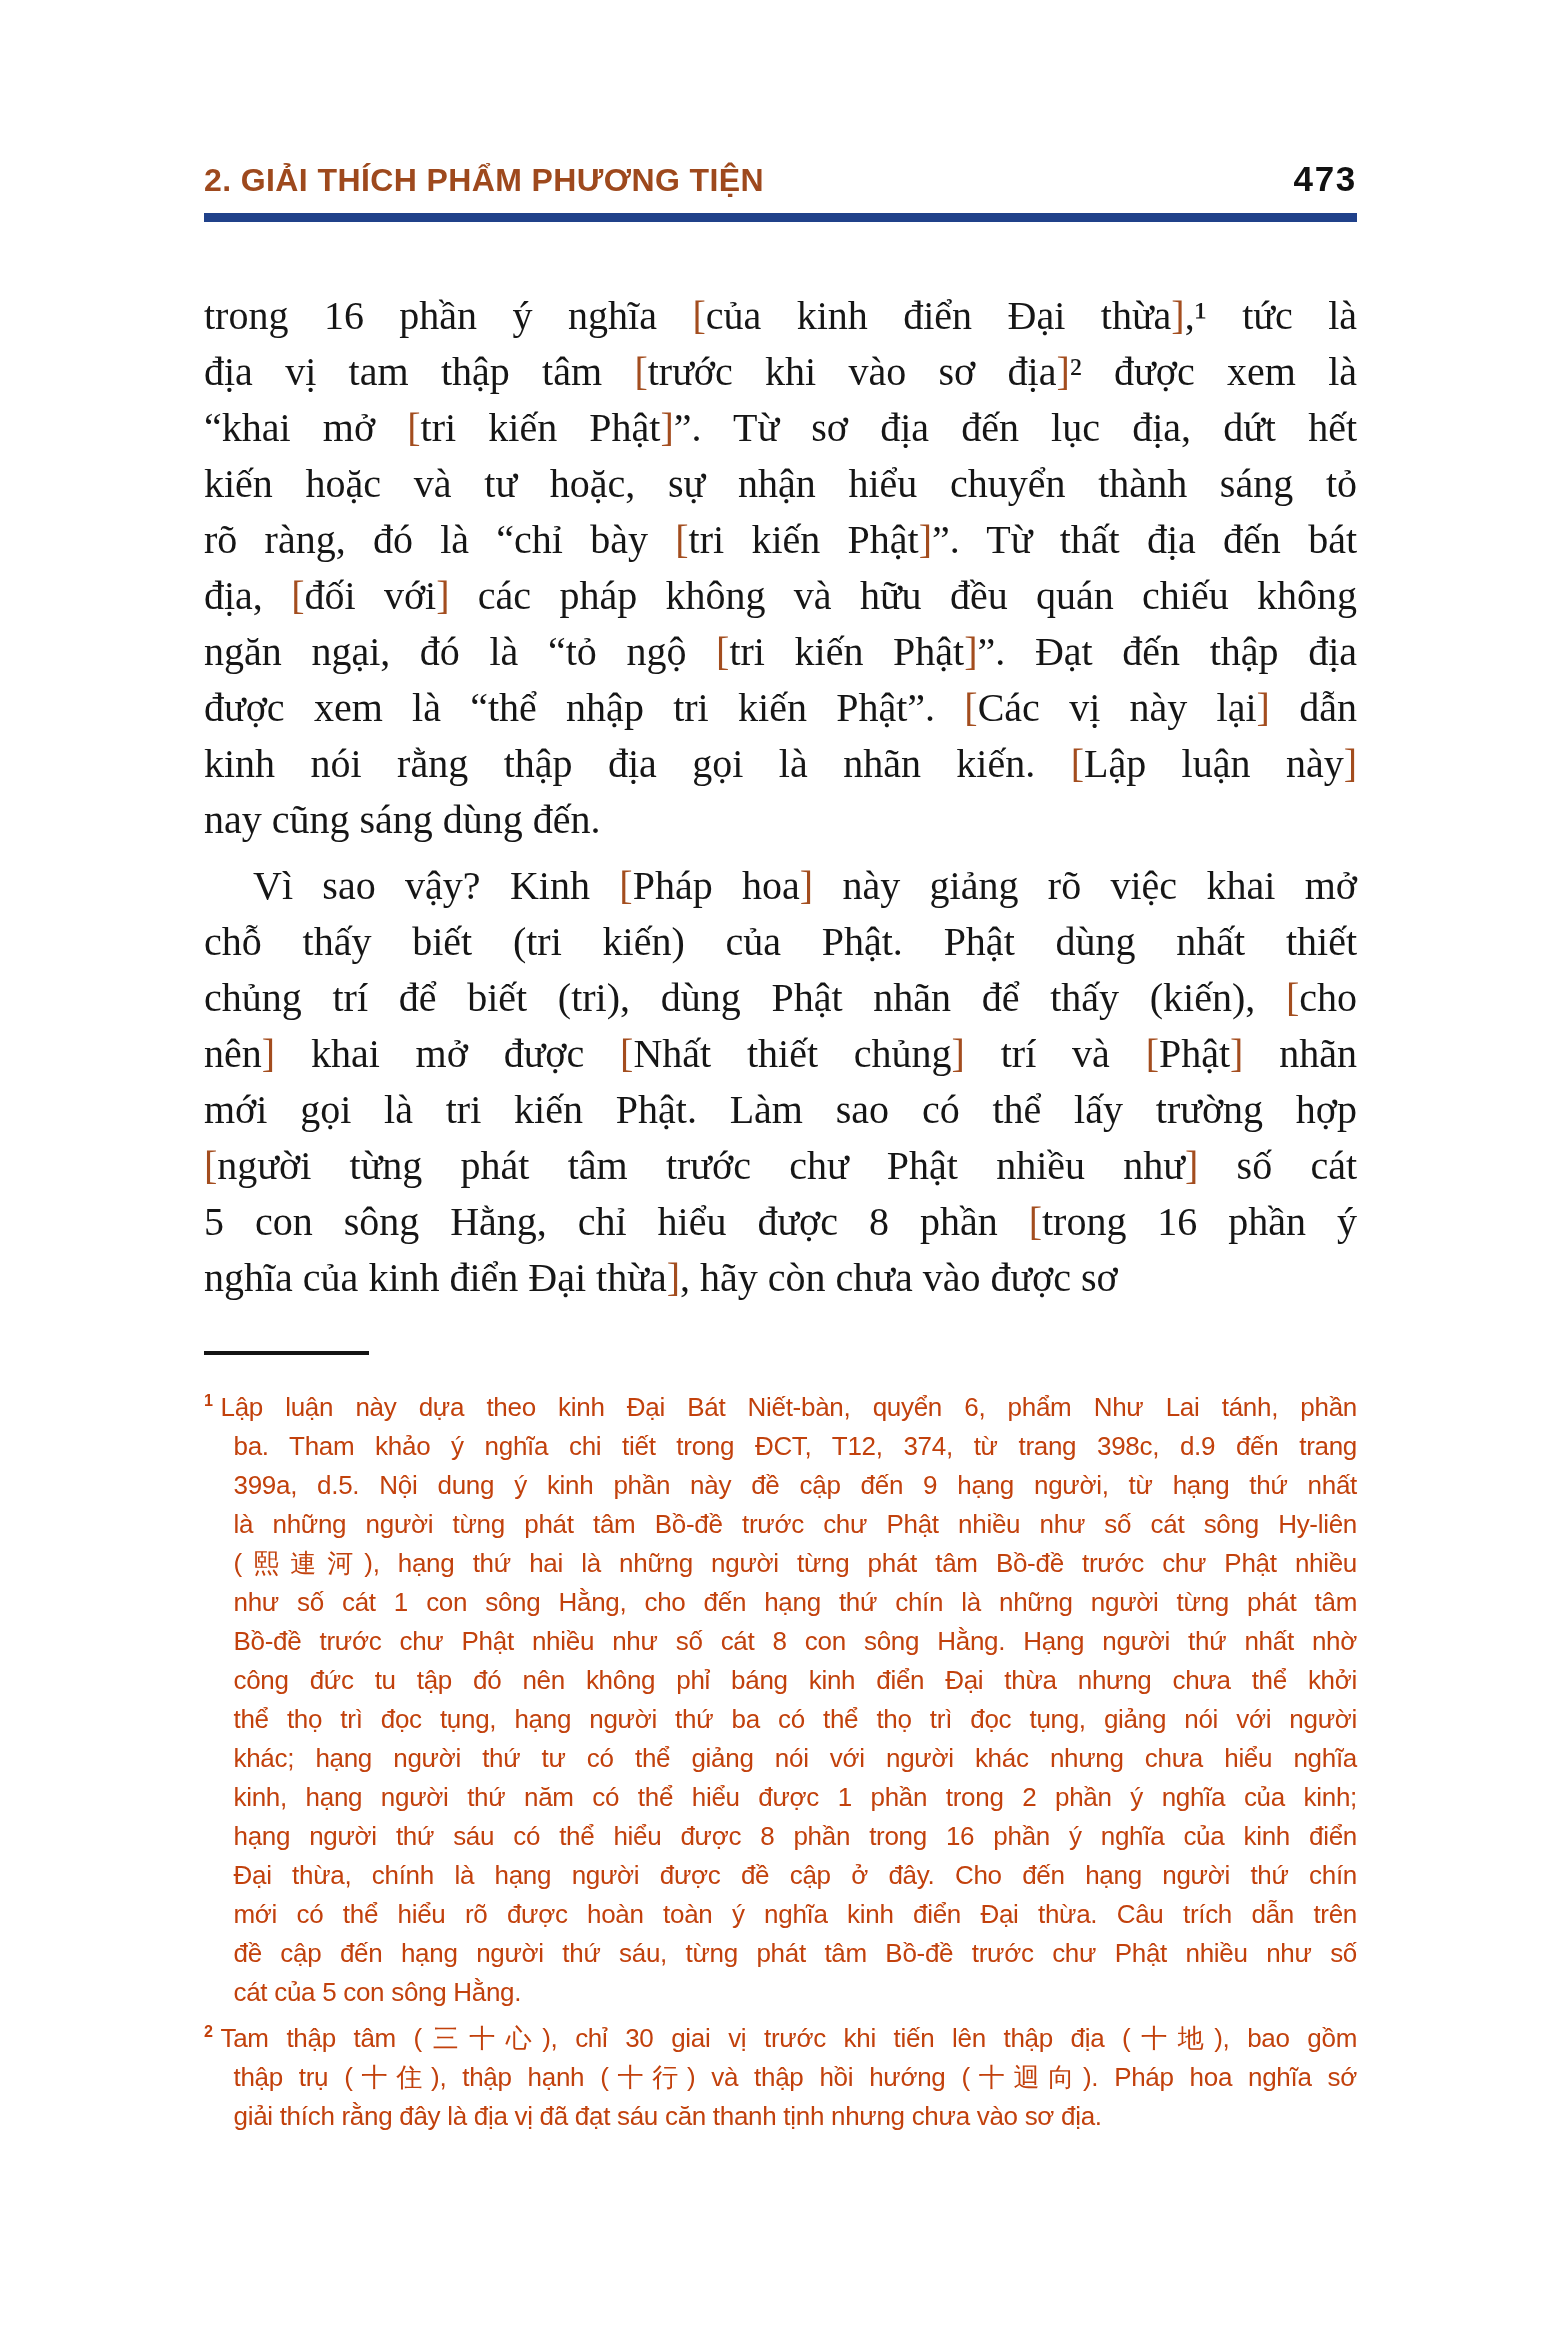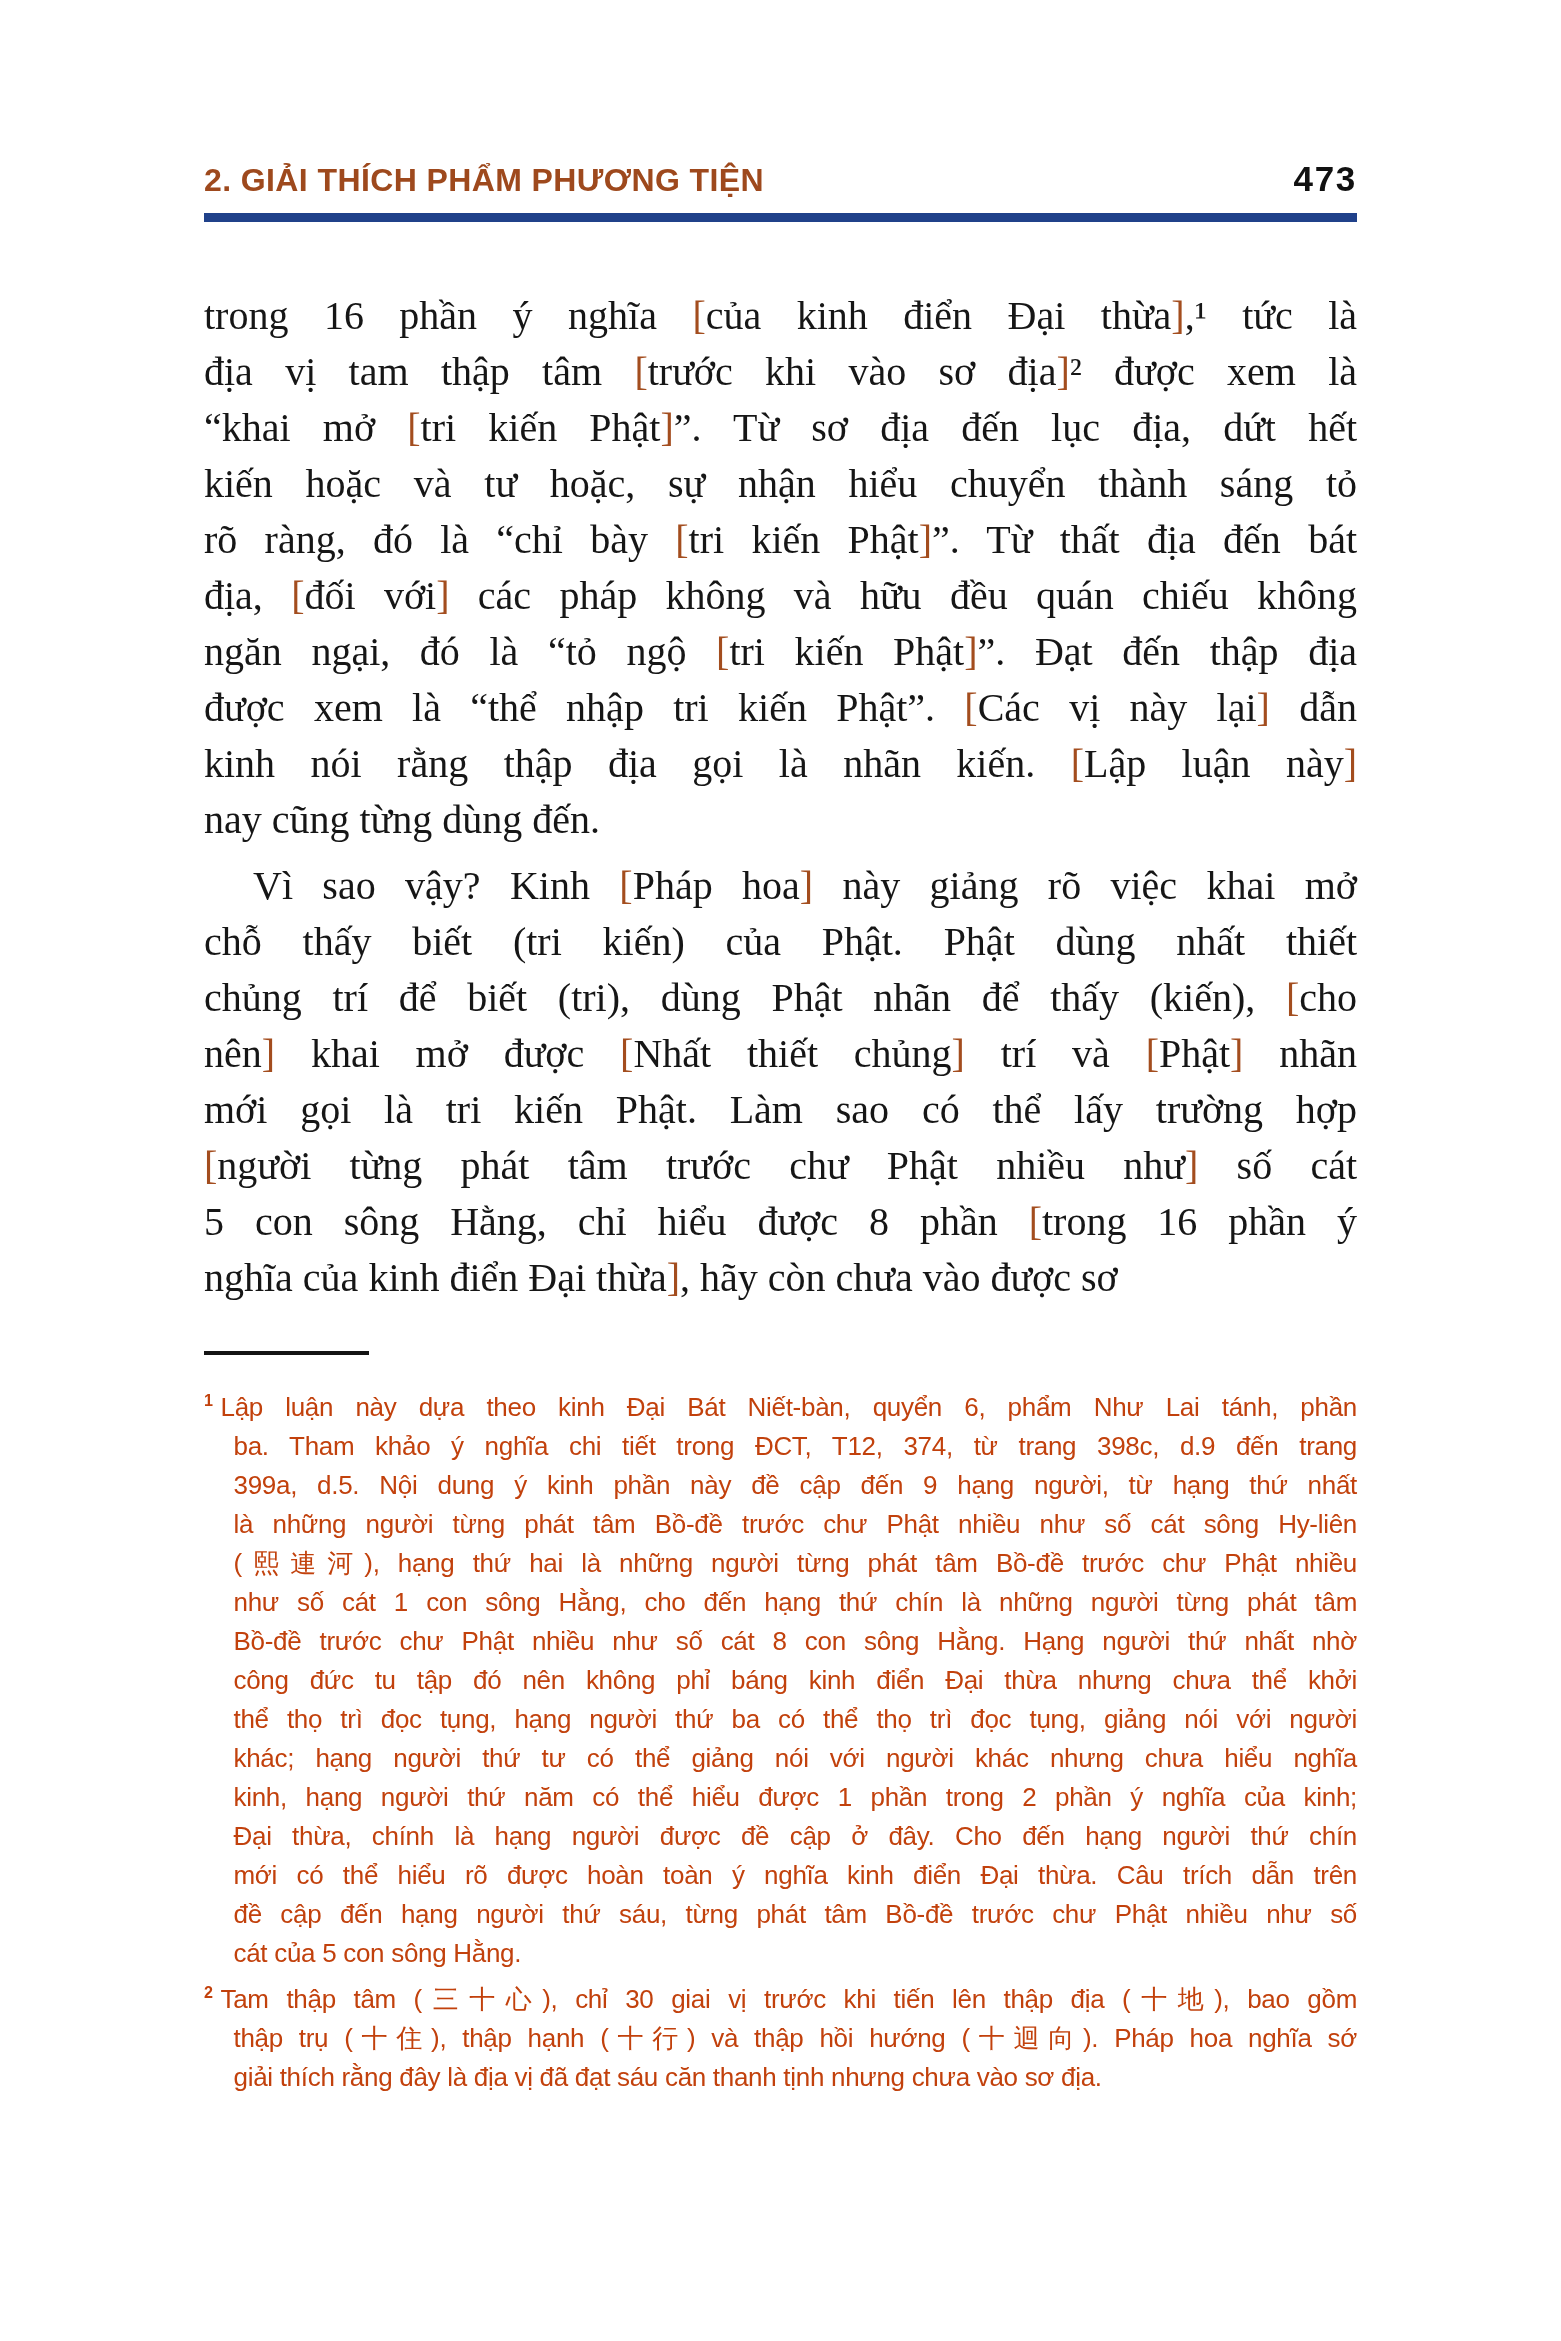--- a/index.html
+++ b/index.html
@@ -53,21 +53,21 @@
       <div class="para">
         <div class="line">trong 16 phần ý nghĩa <span class="bk">[</span>của kinh điển Đại thừa<span class="bk">]</span>,¹ tức là</div>
         <div class="line">địa vị tam thập tâm <span class="bk">[</span>trước khi vào sơ địa<span class="bk">]</span>² được xem là</div>
         <div class="line">“khai mở <span class="bk">[</span>tri kiến Phật<span class="bk">]</span>”. Từ sơ địa đến lục địa, dứt hết</div>
         <div class="line">kiến hoặc và tư hoặc, sự nhận hiểu chuyển thành sáng tỏ</div>
         <div class="line">rõ ràng, đó là “chỉ bày <span class="bk">[</span>tri kiến Phật<span class="bk">]</span>”. Từ thất địa đến bát</div>
         <div class="line">địa, <span class="bk">[</span>đối với<span class="bk">]</span> các pháp không và hữu đều quán chiếu không</div>
         <div class="line">ngăn ngại, đó là “tỏ ngộ <span class="bk">[</span>tri kiến Phật<span class="bk">]</span>”. Đạt đến thập địa</div>
         <div class="line">được xem là “thể nhập tri kiến Phật”. <span class="bk">[</span>Các vị này lại<span class="bk">]</span> dẫn</div>
         <div class="line">kinh nói rằng thập địa gọi là nhãn kiến. <span class="bk">[</span>Lập luận này<span class="bk">]</span></div>
-        <div class="line last">nay cũng từng dùng đến.</div>
+        <div class="line last">nay cũng sáng dùng đến.</div>
       </div>
       <div class="para indent">
         <div class="line">Vì sao vậy? Kinh <span class="bk">[</span>Pháp hoa<span class="bk">]</span> này giảng rõ việc khai mở</div>
         <div class="line">chỗ thấy biết (tri kiến) của Phật. Phật dùng nhất thiết</div>
         <div class="line">chủng trí để biết (tri), dùng Phật nhãn để thấy (kiến), <span class="bk">[</span>cho</div>
         <div class="line">nên<span class="bk">]</span> khai mở được <span class="bk">[</span>Nhất thiết chủng<span class="bk">]</span> trí và <span class="bk">[</span>Phật<span class="bk">]</span> nhãn</div>
         <div class="line">mới gọi là tri kiến Phật. Làm sao có thể lấy trường hợp</div>
         <div class="line"><span class="bk">[</span>người từng phát tâm trước chư Phật nhiều như<span class="bk">]</span> số cát</div>
         <div class="line">5 con sông Hằng, chỉ hiểu được 8 phần <span class="bk">[</span>trong 16 phần ý</div>
         <div class="line last">nghĩa của kinh điển Đại thừa<span class="bk">]</span>, hãy còn chưa vào được sơ</div>
@@ -81,20 +81,21 @@
         <div class="line">ba. Tham khảo ý nghĩa chi tiết trong ĐCT, T12, 374, từ trang 398c, d.9 đến trang</div>
         <div class="line">399a, d.5. Nội dung ý kinh phần này đề cập đến 9 hạng người, từ hạng thứ nhất</div>
         <div class="line">là những người từng phát tâm Bồ-đề trước chư Phật nhiều như số cát sông Hy-liên</div>
         <div class="line">(熙連河), hạng thứ hai là những người từng phát tâm Bồ-đề trước chư Phật nhiều</div>
         <div class="line">như số cát 1 con sông Hằng, cho đến hạng thứ chín là những người từng phát tâm</div>
         <div class="line">Bồ-đề trước chư Phật nhiều như số cát 8 con sông Hằng. Hạng người thứ nhất nhờ</div>
         <div class="line">công đức tu tập đó nên không phỉ báng kinh điển Đại thừa nhưng chưa thể khởi</div>
         <div class="line">thể thọ trì đọc tụng, hạng người thứ ba có thể thọ trì đọc tụng, giảng nói với người</div>
         <div class="line">khác; hạng người thứ tư có thể giảng nói với người khác nhưng chưa hiểu nghĩa</div>
         <div class="line">kinh, hạng người thứ năm có thể hiểu được 1 phần trong 2 phần ý nghĩa của kinh;</div>
+        <div class="line">hạng người thứ sáu có thể hiểu được 8 phần trong 16 phần ý nghĩa của kinh điển</div>
         <div class="line">Đại thừa, chính là hạng người được đề cập ở đây. Cho đến hạng người thứ chín</div>
         <div class="line">mới có thể hiểu rõ được hoàn toàn ý nghĩa kinh điển Đại thừa. Câu trích dẫn trên</div>
         <div class="line">đề cập đến hạng người thứ sáu, từng phát tâm Bồ-đề trước chư Phật nhiều như số</div>
         <div class="line last">cát của 5 con sông Hằng.</div>
       </div>
       <div class="fn">
         <div class="line first"><span class="fn-marker">2</span>Tam thập tâm (三十心), chỉ 30 giai vị trước khi tiến lên thập địa (十地), bao gồm</div>
         <div class="line">thập trụ (十住), thập hạnh (十行) và thập hồi hướng (十迴向). Pháp hoa nghĩa sớ</div>
         <div class="line last">giải thích rằng đây là địa vị đã đạt sáu căn thanh tịnh nhưng chưa vào sơ địa.</div>
       </div>

